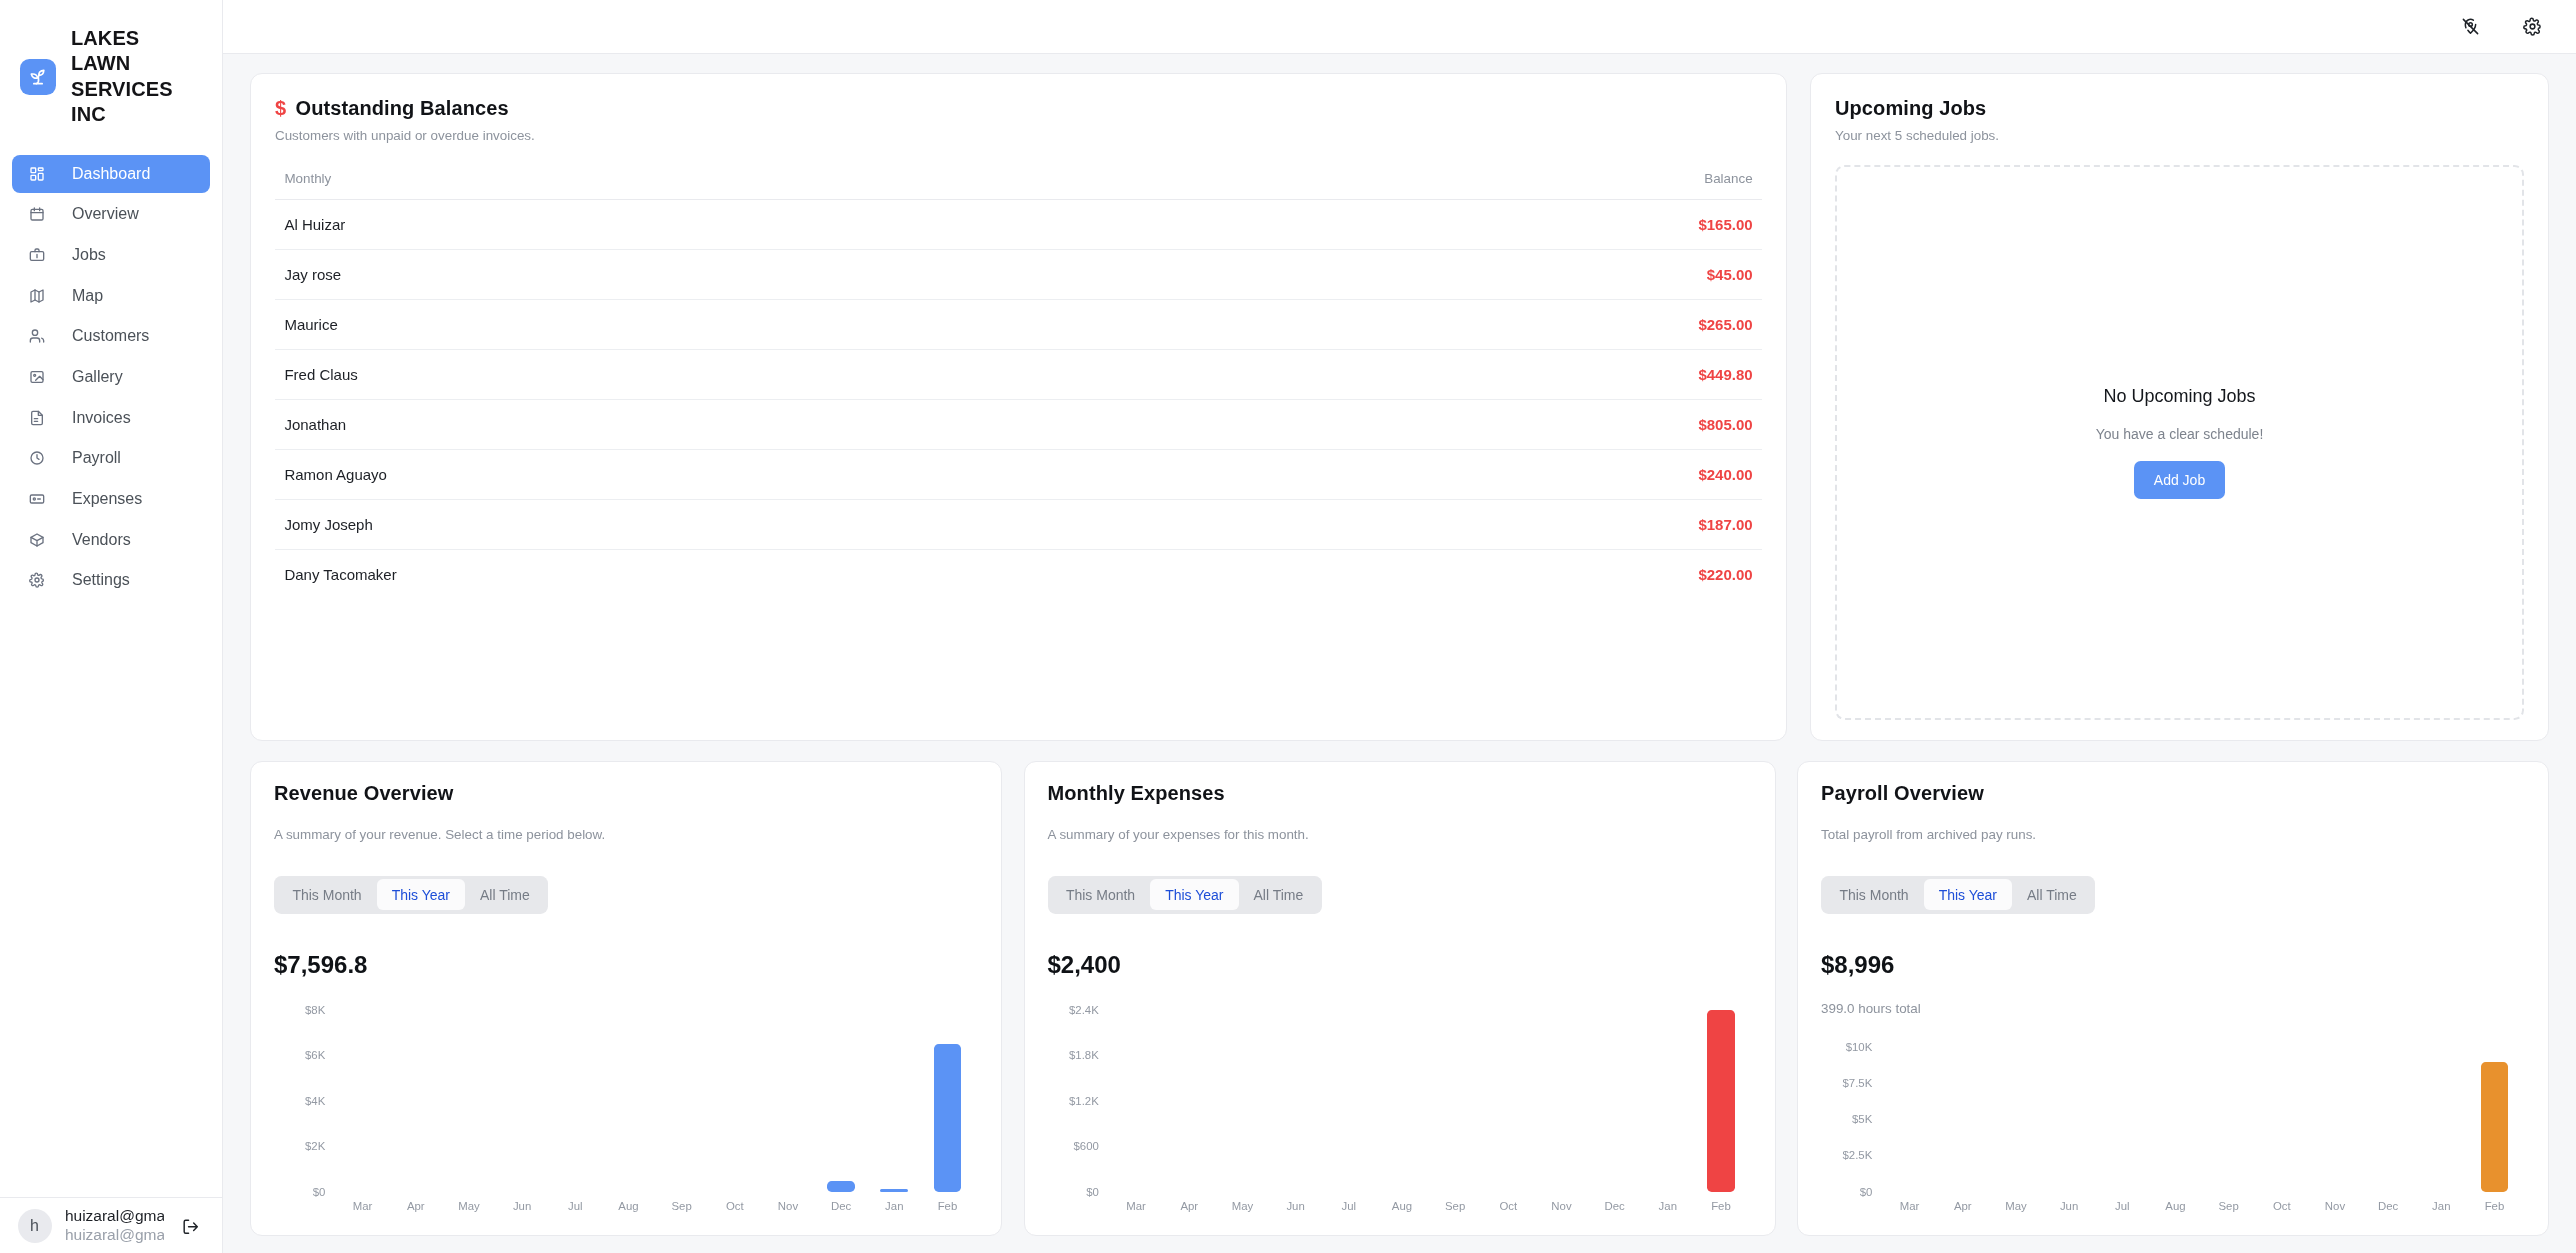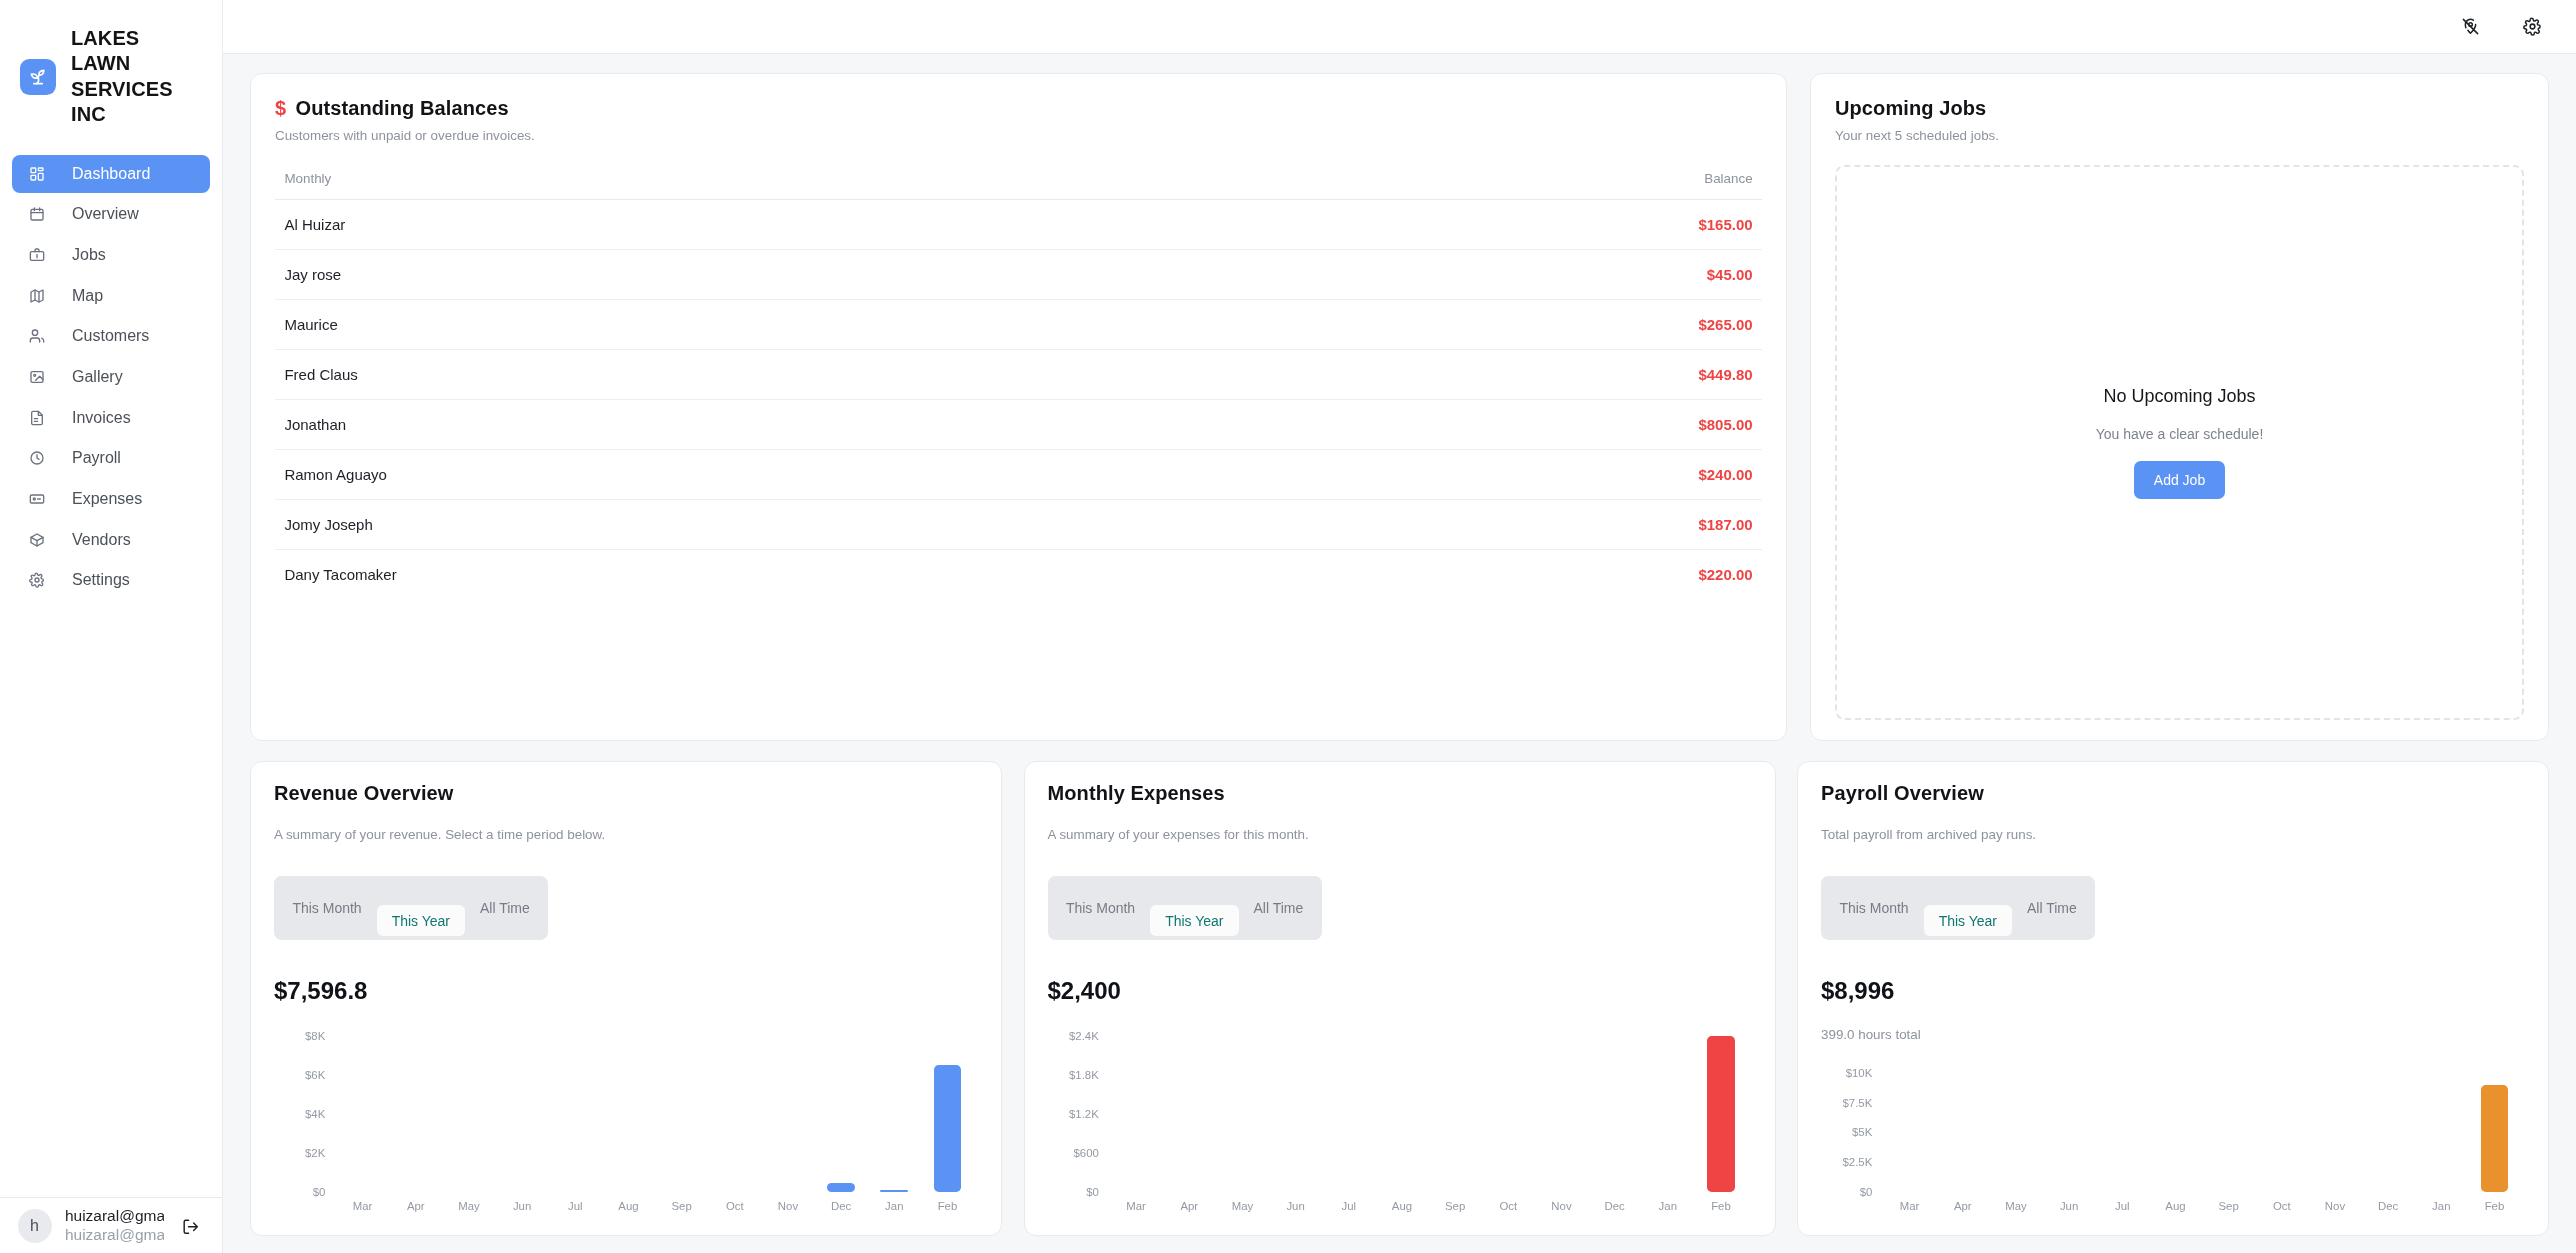--- a/index.html
+++ b/index.html
@@ -121,21 +121,21 @@
   .chart-card { flex: 1 1 0; min-width: 0; padding: 20px 23px 16px 23px; gap: 14px; }
   .seg {
     margin-top: 20px; display: inline-flex; align-self: flex-start;
     background: #e7e8eb; border-radius: 7.4px; padding: 3.4px;
   }
   .seg-btn {
     font-size: 14px; color: #767c86; font-family: inherit;
     background: transparent; border: none; cursor: pointer;
     padding: 7.4px 15px; border-radius: 6px;
   }
-  .seg-btn.sel { background: #fbfbfc; color: #0f766e; margin-top: 26px; }
+  .seg-btn.sel { background: #fbfbfc; color: #1d4ed8; }
   .big-num { margin-top: 23px; font-size: 24px; font-weight: bold; color: #0f1216; }
   .sub-num { margin-top: 8px; font-size: 13.4px; color: #8d939d; }
 
   .plot { flex: 1 1 auto; margin-top: 17.5px; position: relative; min-height: 0; }
   .plot-inner { position: absolute; inset: 0; display: flex; flex-direction: column; }
   .plot-body { flex: 1 1 auto; display: flex; min-height: 0; }
   .y-axis {
     width: 58px; flex: 0 0 58px; position: relative;
   }
   .y-lab {

